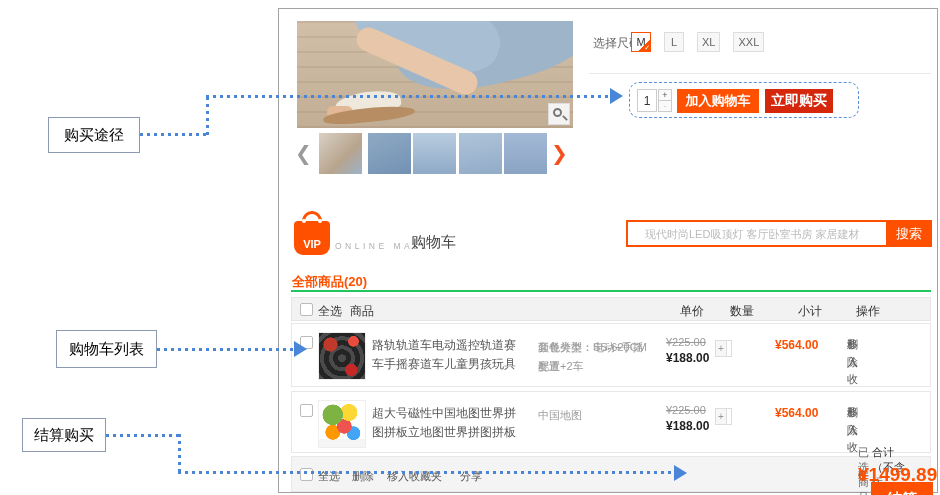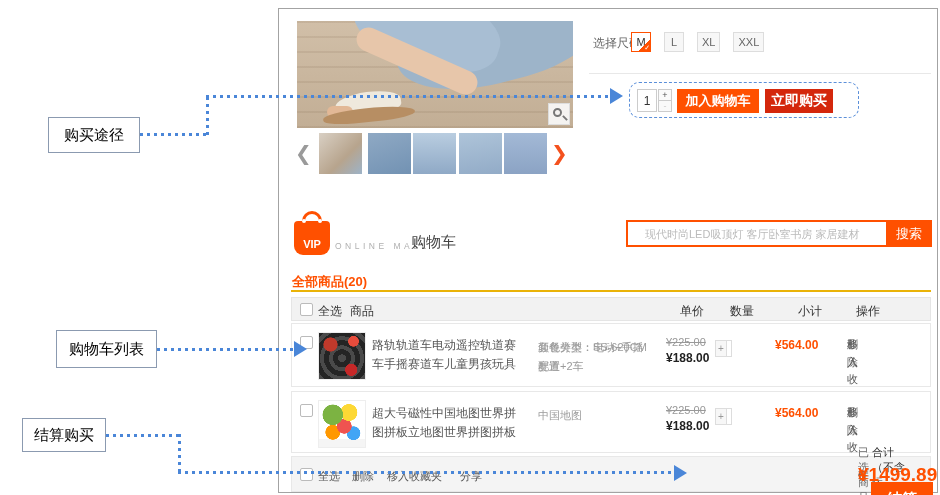--- a/index.html
+++ b/index.html
@@ -84,21 +84,21 @@
   .logo-title { left:54px; top:205px; font-size:21px; font-weight:bold; color:#333; }
   .logo-sub { left:56px; top:232px; font-size:8.5px; letter-spacing:3.5px; color:#b0b0b0; }
   .page-label { left:132px; top:224px; font-size:15px; color:#444; }
   .search-input { left:347px; top:211px; width:262px; height:27px; border:2px solid #ff5000;
                   padding:0 17px; font-size:11px; color:#555; outline:none; }
   .search-input::placeholder { color:#bbb; }
   .btn-search { left:607px; top:211px; width:46px; height:27px; background:#ff5000; color:#fff;
                 font-size:13px; border:none; cursor:pointer; }
 
   
-  .section-head { left:12px; top:262px; width:640px; height:21px; border-bottom:2px solid #eab308; }
+  .section-head { left:12px; top:262px; width:640px; height:21px; border-bottom:2px solid #22c55e; }
   .section-head span { position:absolute; left:1px; top:2px; font-size:13px; font-weight:bold; color:#ff5000; }
   .thead { left:12px; top:288px; width:640px; height:24px; background:#f2f2f2; border:1px solid #e5e5e5; }
   .thead span { top:5px; font-size:12px; color:#333; }
   .cb { width:13px; height:13px; border:1px solid #bbb; background:#fff; border-radius:2px; cursor:pointer; }
   .row { width:640px; height:64px; left:12px; border:1px solid #e8e8e8; background:#fff; }
   .row .img { left:26px; top:8px; width:48px; height:48px; border:1px solid #eee; }
   .img-track { background:
       radial-gradient(circle at 25% 25%, #c0392b 0 14%, transparent 15%),
       radial-gradient(circle at 75% 18%, #e74c3c 0 10%, transparent 11%),
       radial-gradient(circle at 70% 80%, #c62828 0 12%, transparent 13%),

